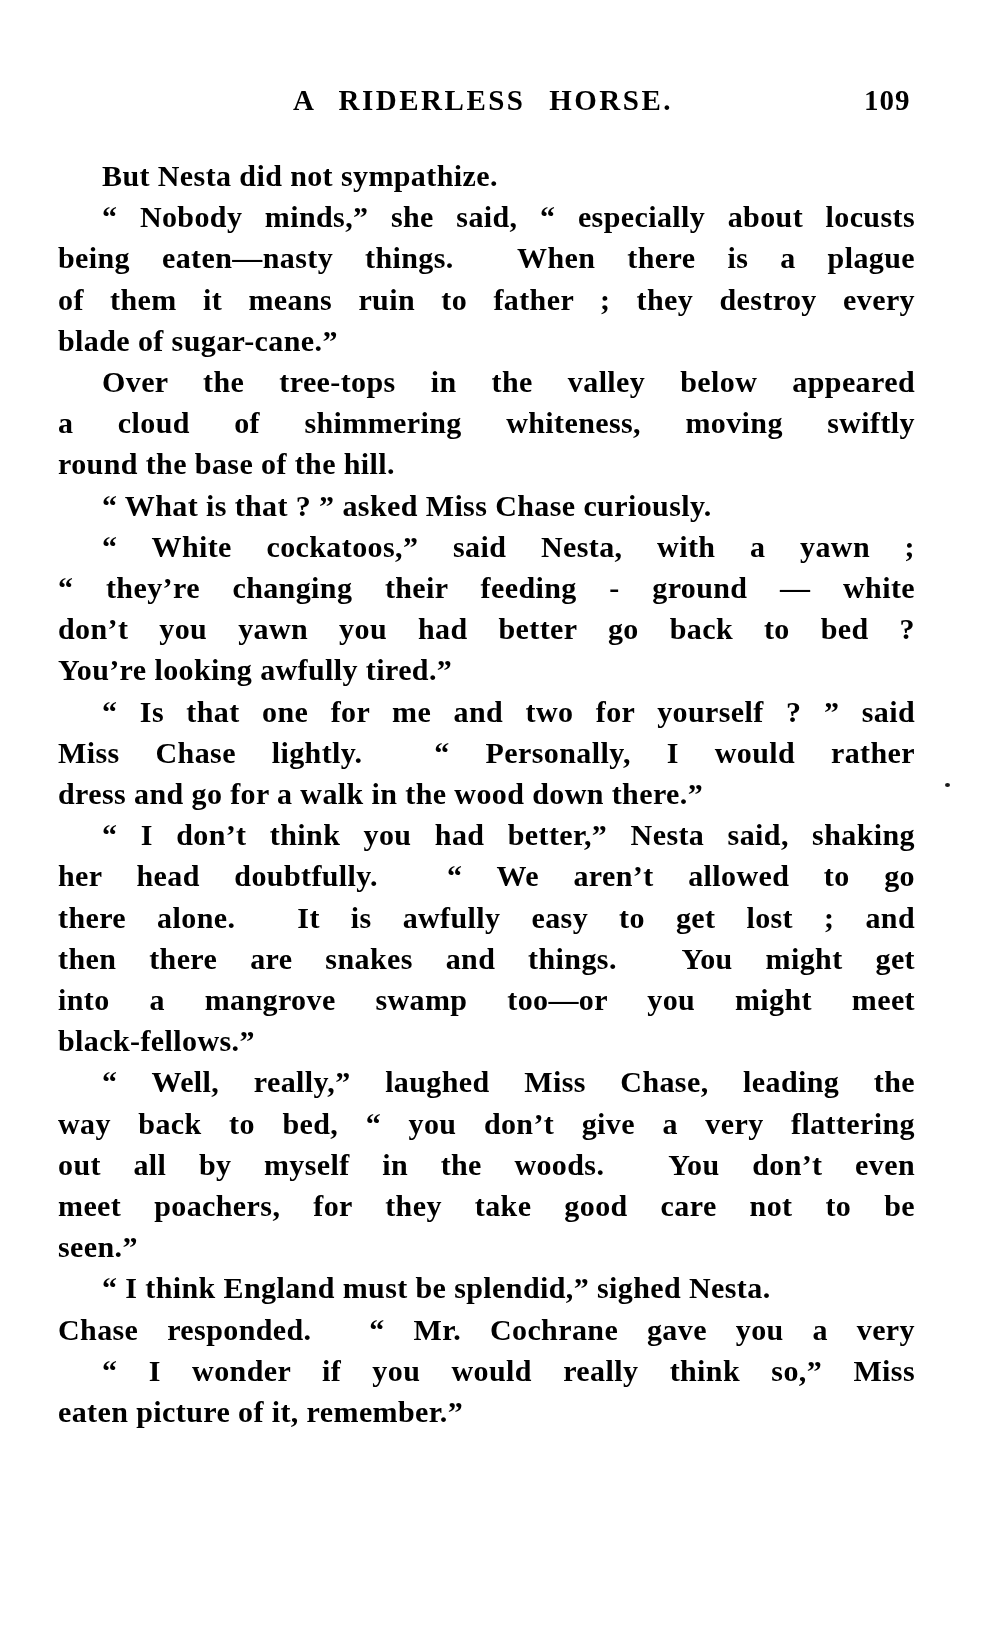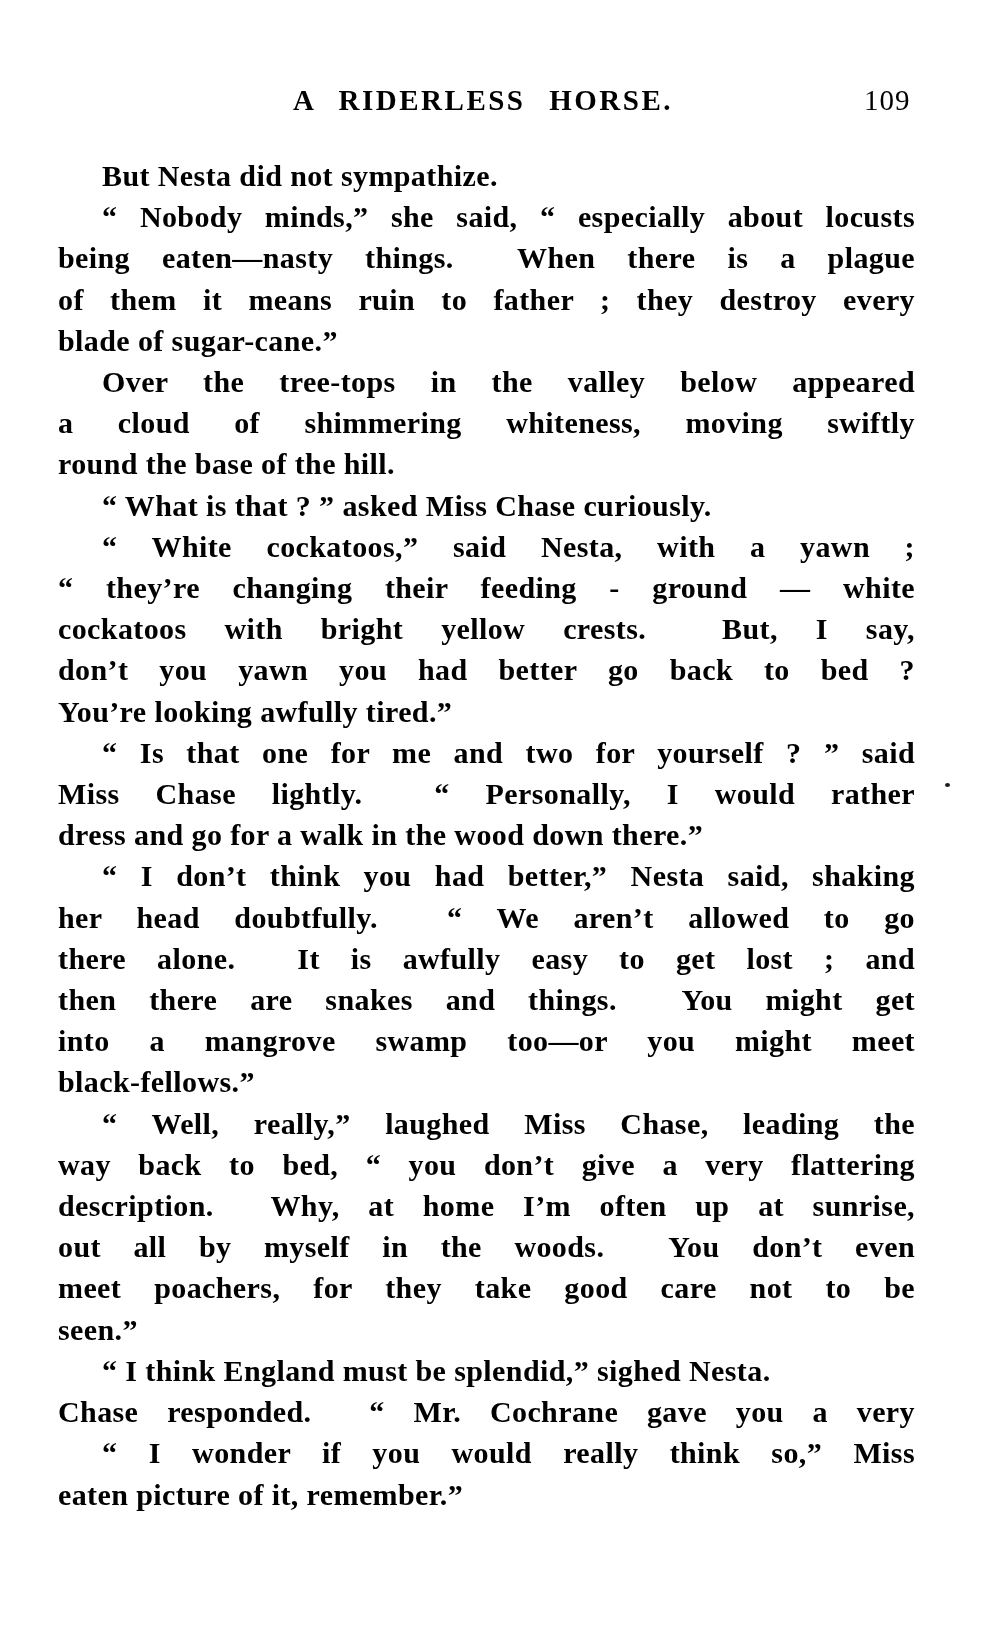--- a/index.html
+++ b/index.html
@@ -24,21 +24,21 @@
     font-weight: bold;
     letter-spacing: 2.5px;
     word-spacing: 14px;
     white-space: nowrap;
   }
   .page-number {
     position: absolute;
     left: 864px;
     top: 84px;
     font-size: 29px;
-    font-weight: normal;
+    font-weight: bold;
     letter-spacing: 1px;
     white-space: nowrap;
   }
   .body-text {
     position: absolute;
     left: 58px;
     top: 155px;
     width: 857px;
     font-size: 30px;
     font-weight: bold;
@@ -90,41 +90,39 @@
         <div class="line first">Over the tree-tops in the valley below appeared</div>
         <div class="line">a cloud of shimmering whiteness, moving swiftly</div>
         <div class="line last">round the base of the hill.</div>
       </div>
       <div class="paragraph">
         <div class="line first last">“ What is that ? ” asked Miss Chase curiously.</div>
       </div>
       <div class="paragraph">
         <div class="line first">“ White cockatoos,” said Nesta, with a yawn ;</div>
         <div class="line">“ they’re changing their feeding - ground — white</div>
-        <div class="line">cockatoos with bright yellow crests.  But, I say,</div>
         <div class="line">don’t you yawn you had better go back to bed ?</div>
         <div class="line last">You’re looking awfully tired.”</div>
       </div>
       <div class="paragraph">
         <div class="line first">“ Is that one for me and two for yourself ? ” said</div>
         <div class="line">Miss Chase lightly.  “ Personally, I would rather</div>
         <div class="line last">dress and go for a walk in the wood down there.”</div>
       </div>
       <div class="paragraph">
         <div class="line first">“ I don’t think you had better,” Nesta said, shaking</div>
         <div class="line">her head doubtfully.  “ We aren’t allowed to go</div>
         <div class="line">there alone.  It is awfully easy to get lost ; and</div>
         <div class="line">then there are snakes and things.  You might get</div>
         <div class="line">into a mangrove swamp too—or you might meet</div>
         <div class="line last">black-fellows.”</div>
       </div>
       <div class="paragraph">
         <div class="line first">“ Well, really,” laughed Miss Chase, leading the</div>
         <div class="line">way back to bed, “ you don’t give a very flattering</div>
-        <div class="line">description.  Why, at home I’m often up at sunrise,</div>
         <div class="line">out all by myself in the woods.  You don’t even</div>
         <div class="line">meet poachers, for they take good care not to be</div>
         <div class="line last">seen.”</div>
       </div>
       <div class="paragraph">
         <div class="line first last">“ I think England must be splendid,” sighed Nesta.</div>
       </div>
       <div class="paragraph">
         <div class="line">Chase responded.  “ Mr. Cochrane gave you a very</div>
         <div class="line first">“ I wonder if you would really think so,” Miss</div>

